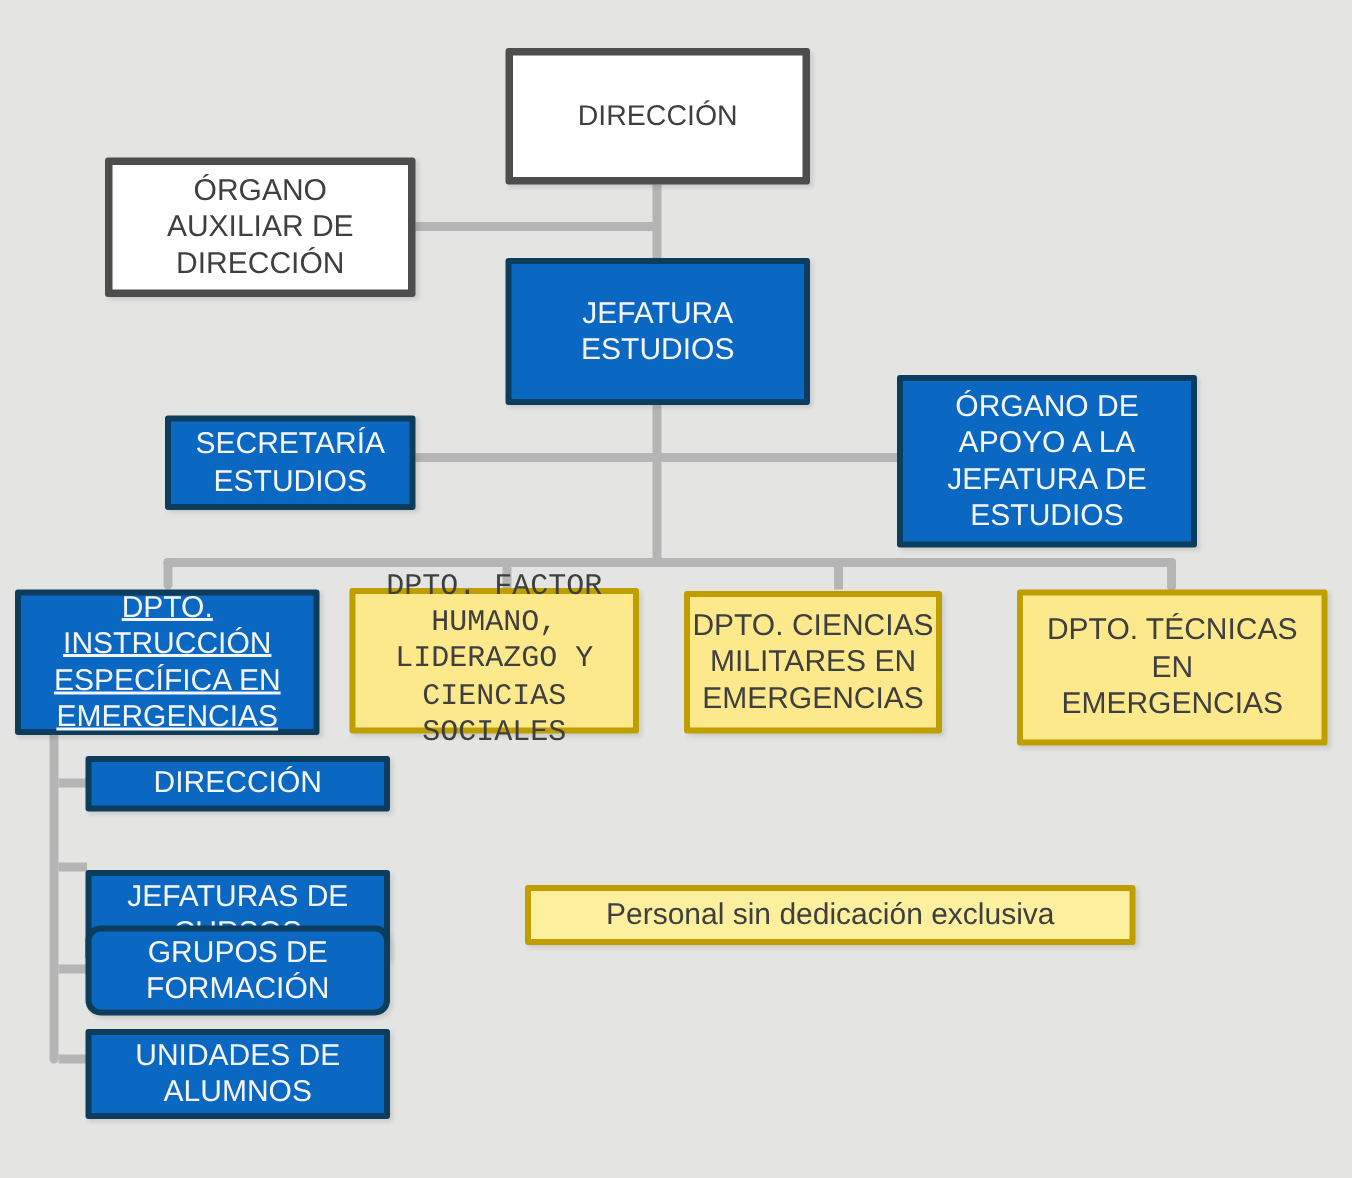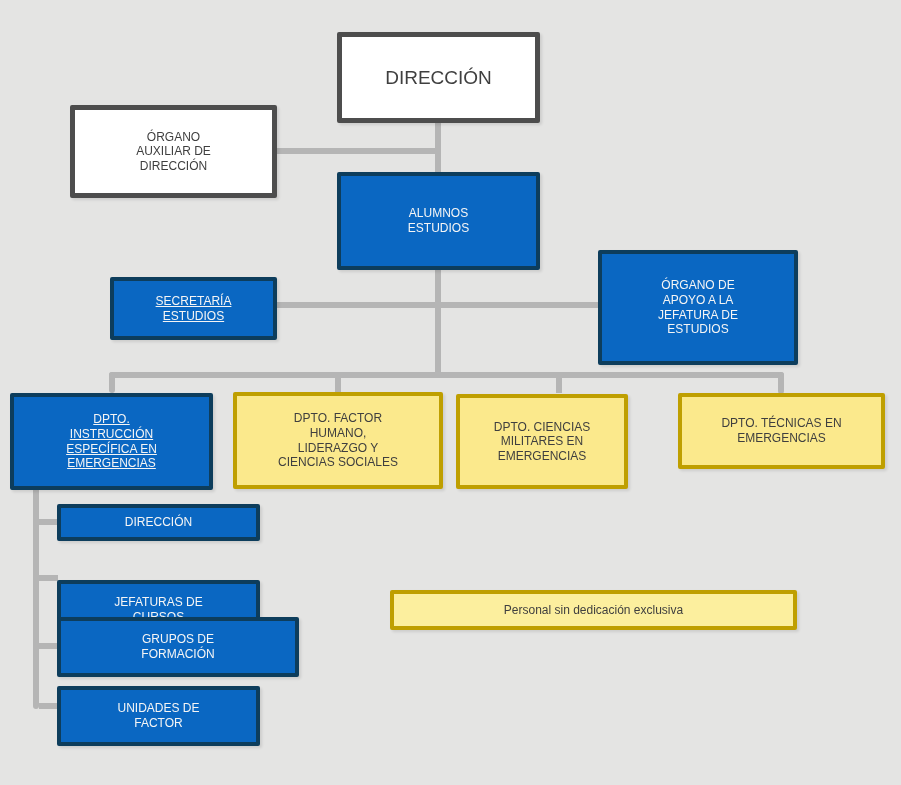--- a/index.html
+++ b/index.html
@@ -22,21 +22,21 @@
     background:var(--bg);
     overflow:hidden;
   }
   .box{
     position:absolute;
     box-sizing:border-box;
     display:flex;align-items:center;justify-content:center;
     text-align:center;
     white-space:pre-line;
     border-radius:2px;
-    font-size:12px;
+    font-size:20px;
     line-height:1.22;
     box-shadow:2px 2px 3px rgba(0,0,0,0.10);
   }
   .box-white{
     background:var(--white-fill);
     border:5px solid var(--white-border);
     color:var(--dark-text);
   }
   .box-blue{
     background:var(--blue-fill);
@@ -46,39 +46,38 @@
   .box-yellow{
     background:var(--yellow-fill);
     border:4px solid var(--yellow-border);
     color:var(--dark-text);
   }
   .box-legend{
     background:var(--legend-fill);
     border:4px solid var(--yellow-border);
     color:var(--dark-text);
     white-space:nowrap;
-    margin-left:40px;
   }
   .conn{
     position:absolute;
     background:var(--connector);
   }
   
   .n-direccion-top   {left:337px; top:32px;  width:203px; height:91px; font-size:19px;}
   .n-organo-auxiliar {left:70px;  top:105px; width:207px; height:93px;}
   .n-jefatura        {left:337px; top:172px; width:203px; height:98px;}
-  .n-secretaria      {left:110px; top:277px; width:167px; height:63px;text-decoration:underline;}
+  .n-secretaria      {left:110px; top:277px; width:167px; height:63px;}
   .n-organo-apoyo    {left:598px; top:250px; width:200px; height:115px;}
   .n-dpto-instruccion{left:10px;  top:393px; width:203px; height:97px;text-decoration:underline;}
-  .n-dpto-factor     {left:233px; top:392px; width:210px; height:97px;}
+  .n-dpto-factor     {left:233px; top:392px; width:193px; height:97px;font-family:Liberation Mono, monospace;}
   .n-dpto-ciencias   {left:456px; top:394px; width:172px; height:95px;}
-  .n-dpto-tecnicas   {left:678px; top:393px; width:207px; height:76px;}
+  .n-dpto-tecnicas   {left:678px; top:393px; width:207px; height:104px;}
   .n-sub-direccion   {left:57px;  top:504px; width:203px; height:37px;}
   .n-sub-jefaturas   {left:57px;  top:548px; width:203px; height:60px;margin-top:32px;}
-  .n-sub-grupos      {left:57px;  top:617px; width:242px; height:60px;}
+  .n-sub-grupos      {left:57px;  top:617px; width:203px; height:60px;border-radius:10px;}
   .n-sub-unidades    {left:57px;  top:686px; width:203px; height:60px;}
   .n-legend          {left:350px; top:590px; width:407px; height:40px;}
   
   .c-v1   {left:435px; top:123px; width:6px;   height:49px;}
   .c-h1   {left:277px; top:148px; width:161px; height:6px;}
   .c-v2   {left:435px; top:270px; width:6px;   height:105px;}
   .c-h2   {left:277px; top:302px; width:324px; height:6px;}
   .c-trunk{left:109px; top:372px; width:675px; height:6px; border-radius:3px;}
   .c-d1   {left:109px; top:372px; width:6px;   height:21px; border-radius:3px;}
   .c-d2   {left:335px; top:376px; width:6px;   height:16px;}
@@ -109,21 +108,21 @@
   <div class="conn c-s2"></div>
   <div class="conn c-s3"></div>
   <div class="conn c-s4"></div>
 
   <div class="box box-white n-direccion-top">DIRECCIÓN</div>
 
   <div class="box box-white n-organo-auxiliar">ÓRGANO
 AUXILIAR DE
 DIRECCIÓN</div>
 
-  <div class="box box-blue n-jefatura">ALUMNOS
+  <div class="box box-blue n-jefatura">JEFATURA
 ESTUDIOS</div>
 
   <div class="box box-blue n-secretaria">SECRETARÍA
 ESTUDIOS</div>
 
   <div class="box box-blue n-organo-apoyo">ÓRGANO DE
 APOYO A LA
 JEFATURA DE
 ESTUDIOS</div>
 
@@ -146,17 +145,17 @@
 
   <div class="box box-blue n-sub-direccion">DIRECCIÓN</div>
 
   <div class="box box-blue n-sub-jefaturas">JEFATURAS DE
 CURSOS</div>
 
   <div class="box box-blue n-sub-grupos">GRUPOS DE
 FORMACIÓN</div>
 
   <div class="box box-blue n-sub-unidades">UNIDADES DE
-FACTOR</div>
+ALUMNOS</div>
 
   <div class="box box-legend n-legend">Personal sin dedicación exclusiva</div>
 
 </div>
 
 </body></html>

